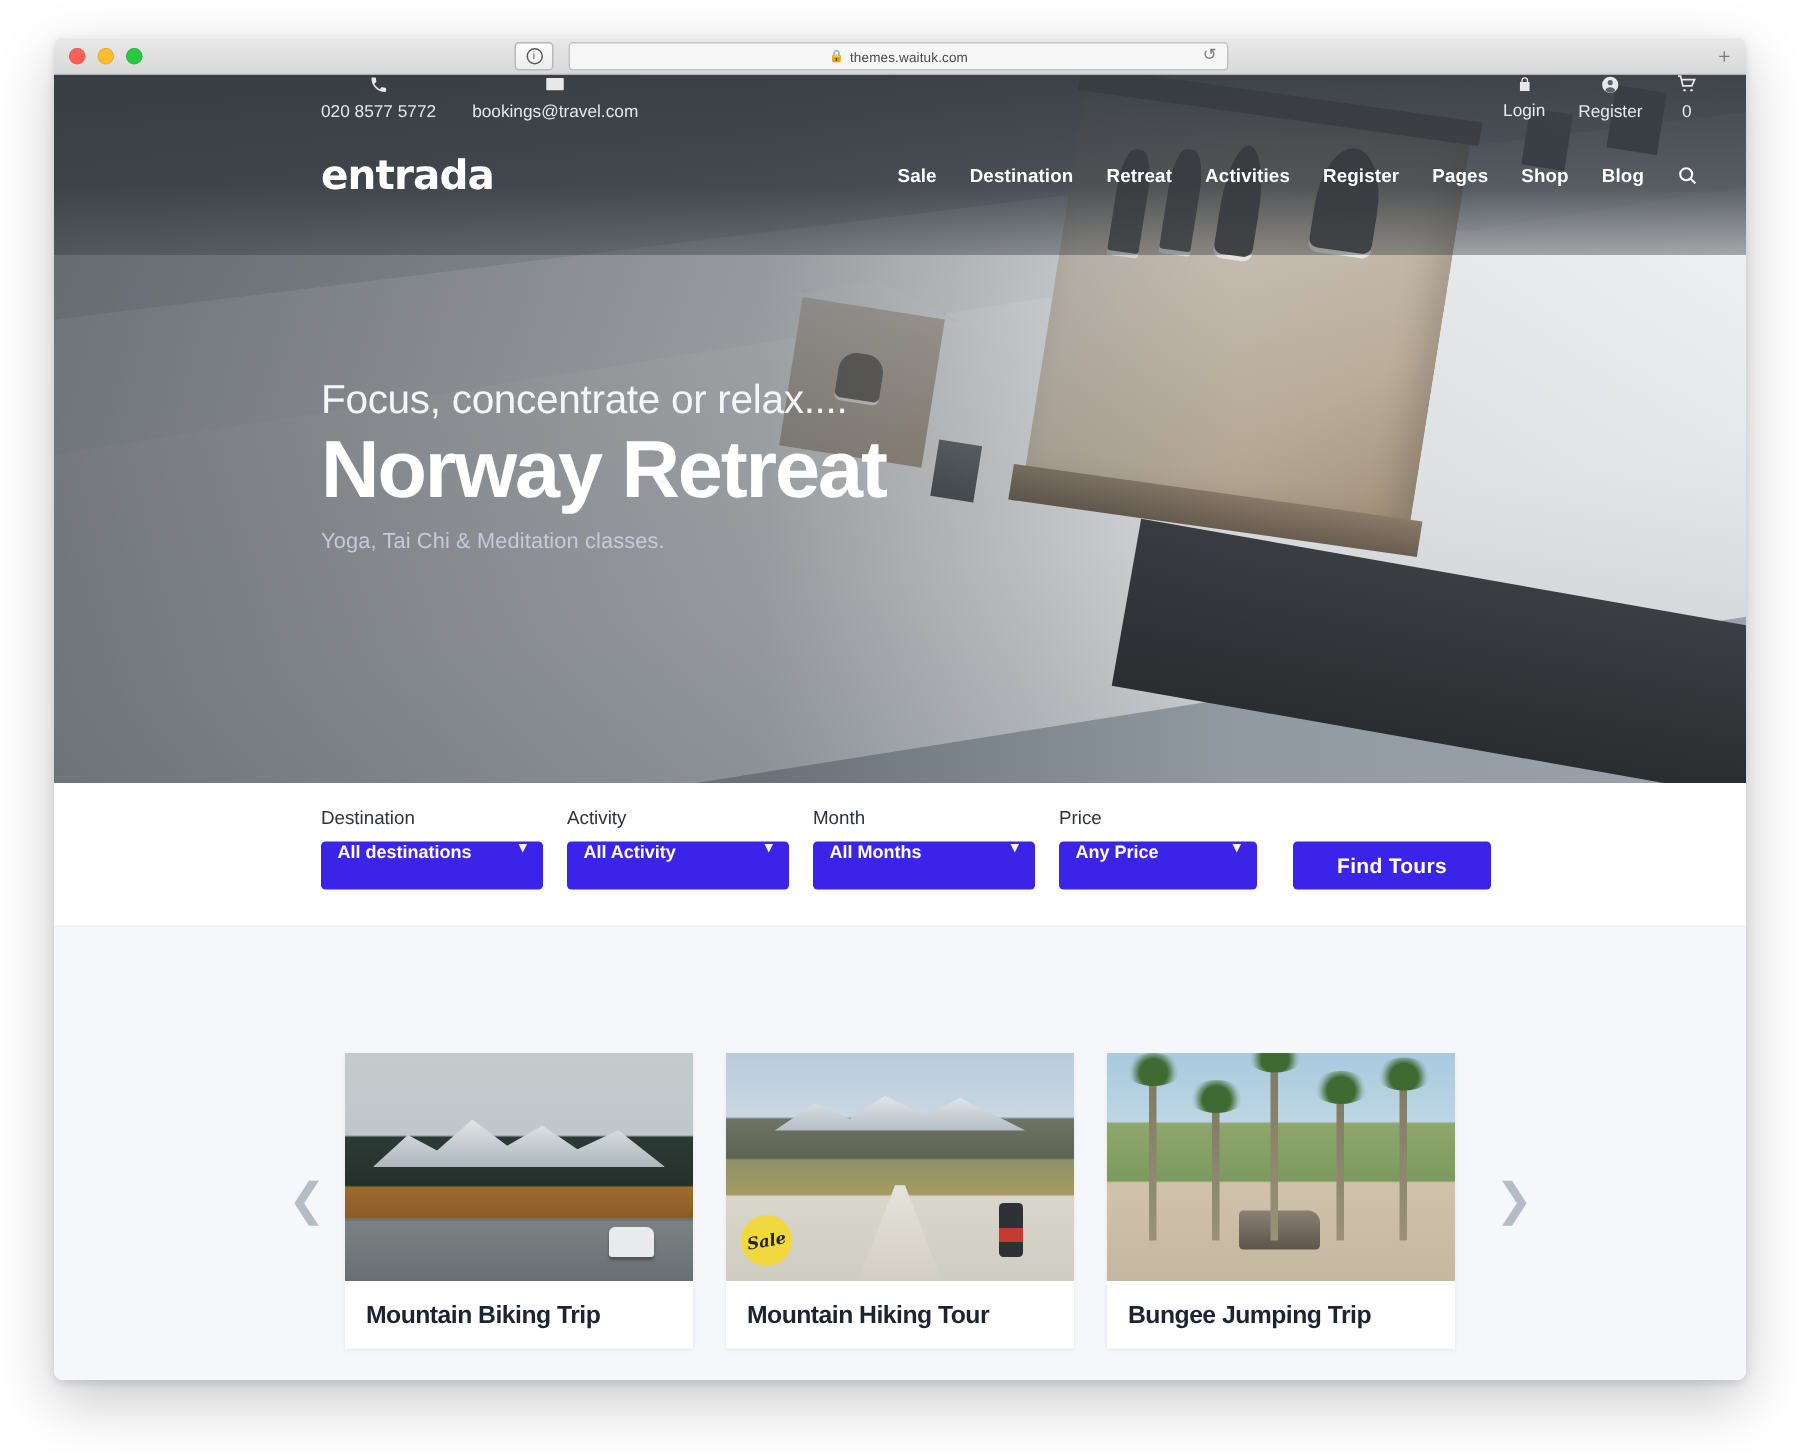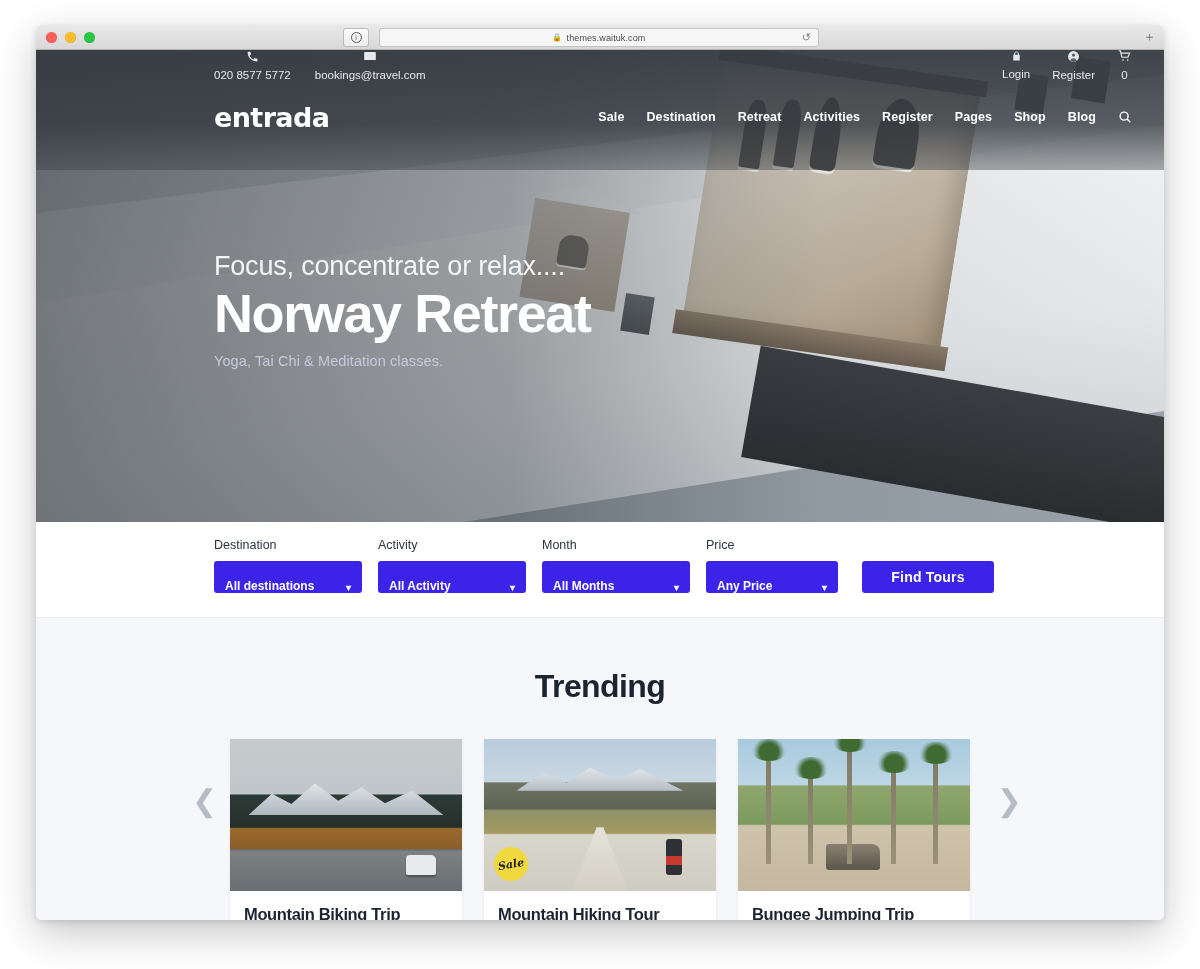--- a/index.html
+++ b/index.html
@@ -263,21 +263,21 @@
     border-bottom: 1px solid #eef0f3;
   }
   .field { display: flex; flex-direction: column; }
   .field-label {
     font-size: 12.5px; color: #2c3440; margin-bottom: 9px; font-weight: 400;
   }
   .select {
     width: 148px; height: 32px;
     background: #3b23e8; color: #ffffff;
     border-radius: 3px;
-    display: flex; align-items: flex-end; justify-content: space-between;
+    display: flex; align-items: flex-start; justify-content: space-between;
     padding: 0 11px;
     font-size: 12px; font-weight: 700;
     cursor: pointer;
   }
   .select.wide { width: 132px; }
   .chev { font-size: 10px; line-height: 1; opacity: .95; }
   .find-btn {
     width: 132px; height: 32px;
     background: #3b23e8; color: #fff; border: none; border-radius: 3px;
     font-size: 14px; font-weight: 800; letter-spacing: .2px;
@@ -557,21 +557,20 @@
           <div class="select wide">
             <span>Any Price</span>
             <span class="chev">▾</span>
           </div>
         </div>
 
         <button class="find-btn">Find Tours</button>
       </section>
 
       <section class="trending">
-        <h2>Trending</h2>
 
         <div class="carousel-arrow left">❮</div>
         <div class="carousel-arrow right">❯</div>
 
         <div class="cards">
 
           <article class="card">
             <div class="card-img img-a">
               <div class="peak"></div>
               <div class="road"></div>

